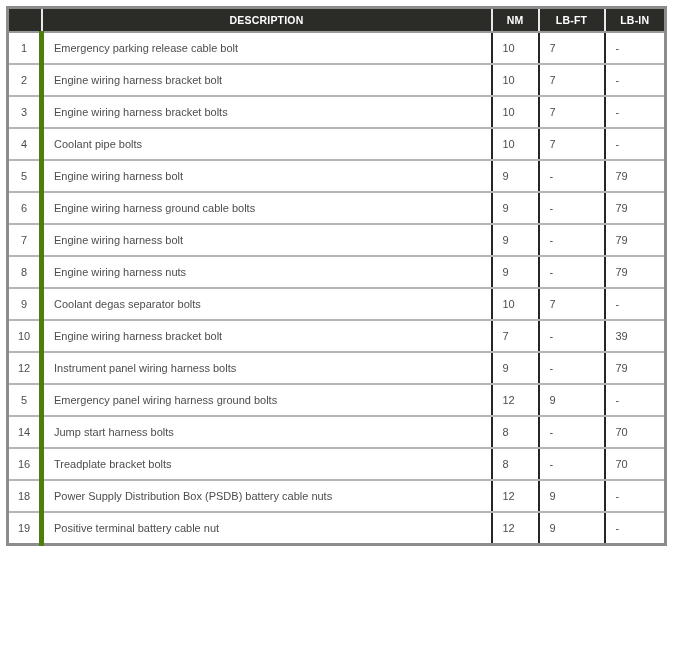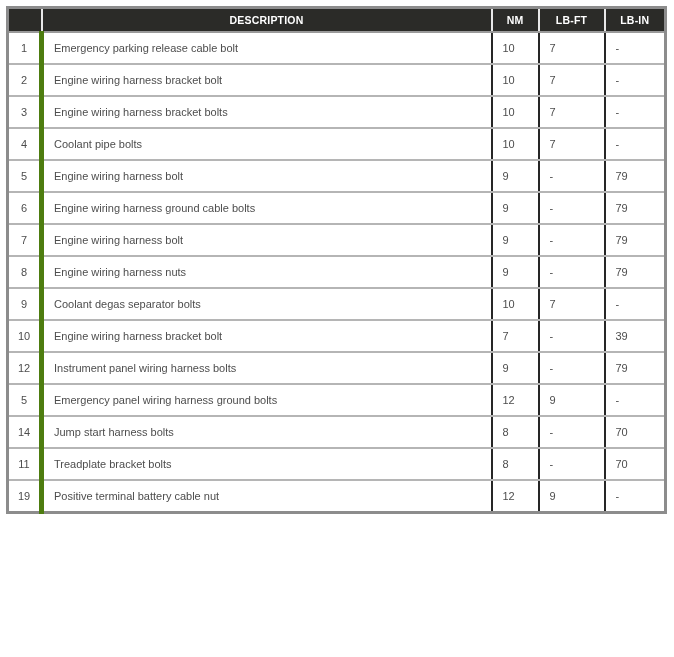--- a/index.html
+++ b/index.html
@@ -170,25 +170,32 @@
           <td class="col-lbin">-</td>
         </tr>
         <tr>
           <td class="col-num">14</td>
           <td class="col-description">Jump start harness bolts</td>
           <td class="col-nm">8</td>
           <td class="col-lbft">-</td>
           <td class="col-lbin">70</td>
         </tr>
         <tr>
-          <td class="col-num">11</td>
+          <td class="col-num">16</td>
           <td class="col-description">Treadplate bracket bolts</td>
           <td class="col-nm">8</td>
           <td class="col-lbft">-</td>
           <td class="col-lbin">70</td>
+        </tr>
+        <tr>
+          <td class="col-num">18</td>
+          <td class="col-description">Power Supply Distribution Box (PSDB) battery cable nuts</td>
+          <td class="col-nm">12</td>
+          <td class="col-lbft">9</td>
+          <td class="col-lbin">-</td>
         </tr>
         <tr>
           <td class="col-num">19</td>
           <td class="col-description">Positive terminal battery cable nut</td>
           <td class="col-nm">12</td>
           <td class="col-lbft">9</td>
           <td class="col-lbin">-</td>
         </tr>
       </tbody>
   </table>

